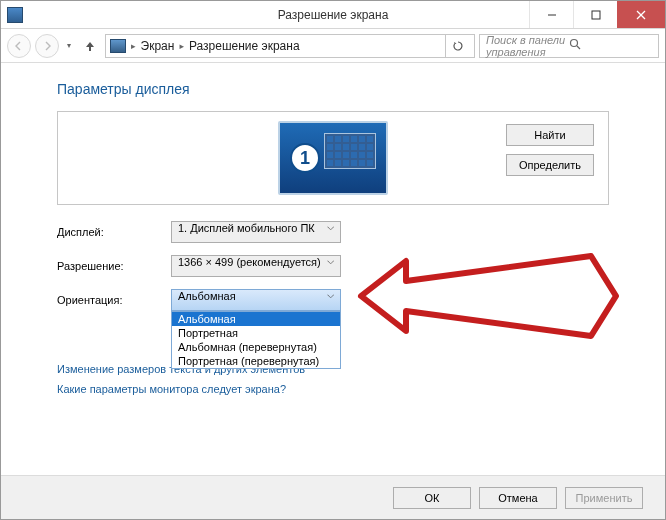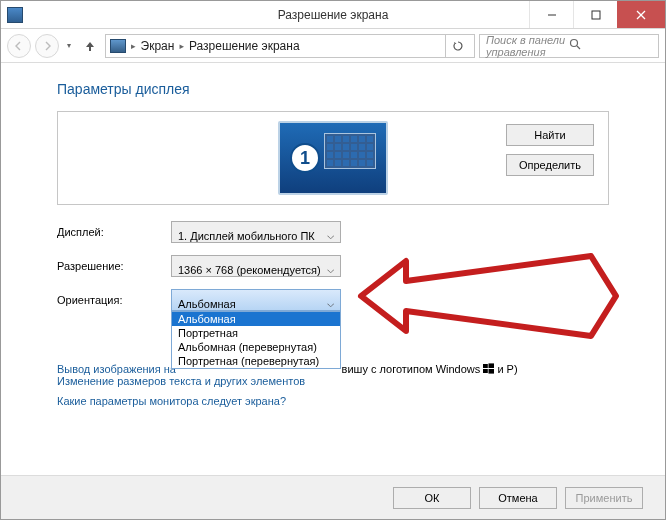--- a/index.html
+++ b/index.html
@@ -135,21 +135,21 @@
     font-size:11px;
     color:#000;
   }
   
   .form-row {
     display:flex;align-items:center;margin-bottom:12px;
   }
   .form-row .label { width:114px; }
   .select {
     height:22px;border:1px solid #adadad;background:#efefef;
-    display:flex;align-items:flex-end;padding:0 6px;font-size:11px;
+    display:flex;align-items:flex-start;padding:0 6px;font-size:11px;
     position:relative;
   }
   .select .arrow {
     margin-left:auto;font-size:9px;color:#444;
   }
   .select.open {
     background:linear-gradient(#d9e9fb,#b7d5f4);
     border-color:#7ea9d6;
   }
   .dropdown-list {
@@ -275,52 +275,40 @@
     <div class="label">Дисплей:</div>
     <div class="select" style="width:170px">
       <span>1. Дисплей мобильного ПК</span>
       <span class="arrow">⌵</span>
     </div>
   </div>
 
   <div class="form-row">
     <div class="label">Разрешение:</div>
     <div class="select" style="width:170px">
-      <span>1366 × 768 (рекомендуется)</span>
+      <span>1366 × 499 (рекомендуется)</span>
       <span class="arrow">⌵</span>
     </div>
   </div>
 
   <div class="form-row">
     <div class="label">Ориентация:</div>
     <div class="select open" style="width:170px">
       <span>Альбомная</span>
       <span class="arrow">⌵</span>
       <div class="dropdown-list">
         <div class="opt sel">Альбомная</div>
         <div class="opt">Портретная</div>
         <div class="opt">Альбомная (перевернутая)</div>
         <div class="opt">Портретная (перевернутая)</div>
       </div>
     </div>
   </div>
 
   <div class="links-block" style="margin-top:52px;">
-    <div class="mixed">
-      <span class="link-part">Вывод изображения на</span>
-      <span style="visibility:hidden">xxxxxxxxxxxxxxxxxxxxxxxxxxxxx</span>
-      <span>вишу с логотипом Windows</span>
-      <svg class="win-logo-svg" width="11" height="11">
-        <rect x="0" y="1" width="4.8" height="4" fill="#000"></rect>
-          <rect x="5.5" y="0.4" width="5.5" height="4.6" fill="#000"></rect>
-        <rect x="0" y="6" width="4.8" height="4" fill="#000"></rect>
-          <rect x="5.5" y="6" width="5.5" height="4.6" fill="#000"></rect>
-      </svg>
-      <span> и P)</span>
-    </div>
     <div><span class="link">Изменение размеров текста и других элементов</span></div>
     <div><span class="link">Какие параметры монитора следует экрана?</span></div>
   </div>
 </div>
 
 <svg class="red-arrow" width="280" height="120">
   <path d="M 15 55 L 60 20 L 60 40 L 245 15 L 270 55 L 245 95 L 60 70 L 60 90 Z" fill="none" stroke="#c41e1e" stroke-width="6" stroke-linejoin="round"></path>
 </svg>
 
 <div class="footer">

